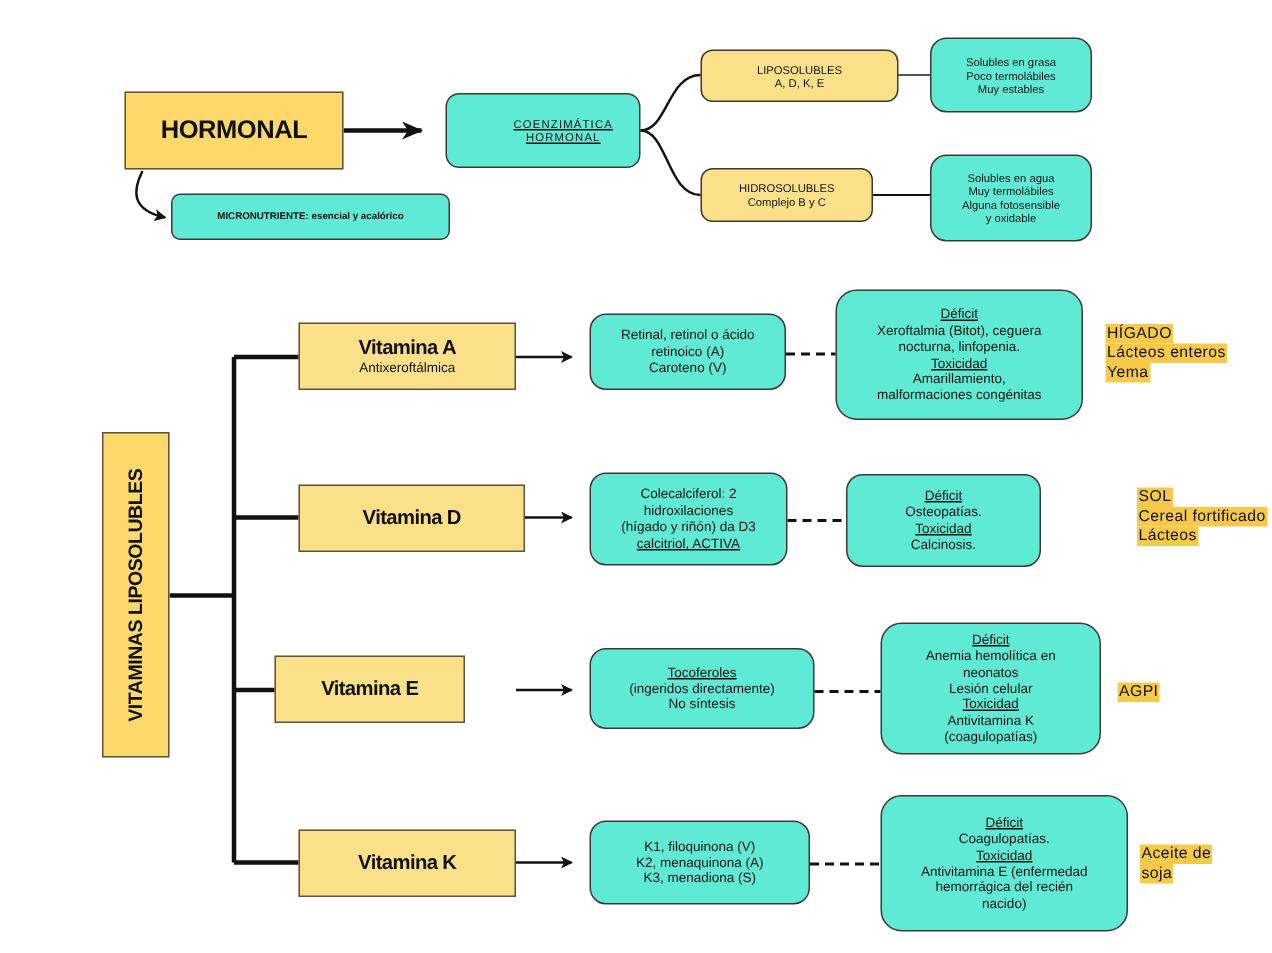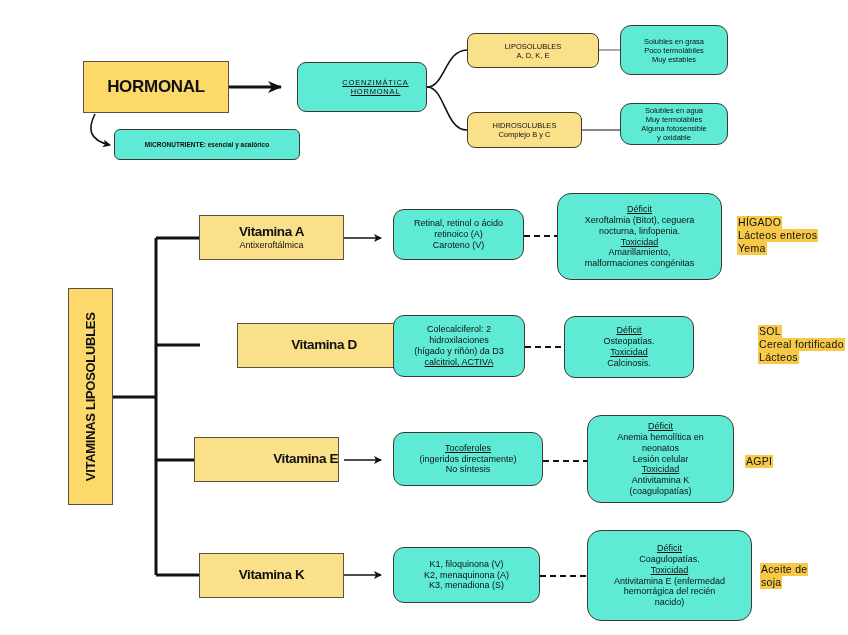--- a/index.html
+++ b/index.html
@@ -84,21 +84,21 @@
   <span class="t8">HIDROSOLUBLES</span>
   <span class="t8">Complejo B y C</span>
 </div>
 
 <div class="box rnd" style="left:620px;top:25px;width:108px;height:50px;">
   <span class="t8">Solubles en grasa</span>
   <span class="t8">Poco termolábiles</span>
   <span class="t8">Muy estables</span>
 </div>
 
-<div class="box rnd" style="left:620px;top:103px;width:108px;height:42px;">
+<div class="box rnd" style="left:620px;top:103px;width:108px;height:58px;">
   <span class="t8">Solubles en agua</span>
   <span class="t8">Muy termolábiles</span>
   <span class="t8">Alguna fotosensible</span>
   <span class="t8">y oxidable</span>
 </div>
 
 <div class="box sq-strong" style="left:68px;top:288px;width:45px;height:217px;">
   <span style="transform:rotate(-90deg);white-space:nowrap;font-size:13px;font-weight:bold;letter-spacing:-0.3px;">VITAMINAS LIPOSOLUBLES</span>
 </div>
 
@@ -118,42 +118,42 @@
   <span class="u">Toxicidad</span>
   <span>Amarillamiento,</span>
   <span>malformaciones congénitas</span>
 </div>
 <div class="hl" style="left:737px;top:216px;">
   <span>HÍGADO</span><br>
   <span>Lácteos enteros</span><br>
   <span>Yema</span>
 </div>
 
-<div class="box sq" style="left:199px;top:323px;width:174px;height:45px;margin-left:38px;">
+<div class="box sq" style="left:199px;top:323px;width:151px;height:45px;">
   <span class="vit">Vitamina D</span>
 </div>
 <div class="box rnd t9" style="left:393px;top:315px;width:132px;height:62px;">
   <span>Colecalciferol: 2</span>
   <span>hidroxilaciones</span>
   <span>(hígado y riñón) da D3</span>
   <span class="u">calcitriol, ACTIVA</span>
 </div>
 <div class="box rnd t9" style="left:564px;top:316px;width:130px;height:62px;">
   <span class="u">Déficit</span>
   <span>Osteopatías.</span>
   <span class="u">Toxicidad</span>
   <span>Calcinosis.</span>
 </div>
 <div class="hl" style="left:710px;top:325px;padding-left:48px;">
   <span>SOL</span><br>
   <span>Cereal fortificado</span><br>
   <span>Lácteos</span>
 </div>
 
-<div class="box sq" style="left:194px;top:437px;width:145px;height:45px;align-items:flex-end;">
+<div class="box sq" style="left:183px;top:437px;width:127px;height:45px;">
   <span class="vit">Vitamina E</span>
 </div>
 <div class="box rnd t9" style="left:393px;top:432px;width:150px;height:54px;">
   <span class="u">Tocoferoles</span>
   <span>(ingeridos directamente)</span>
   <span>No síntesis</span>
 </div>
 <div class="box rnd t9" style="left:587px;top:415px;width:147px;height:88px;border-radius:14px;">
   <span class="u">Déficit</span>
   <span>Anemia hemolítica en</span>

